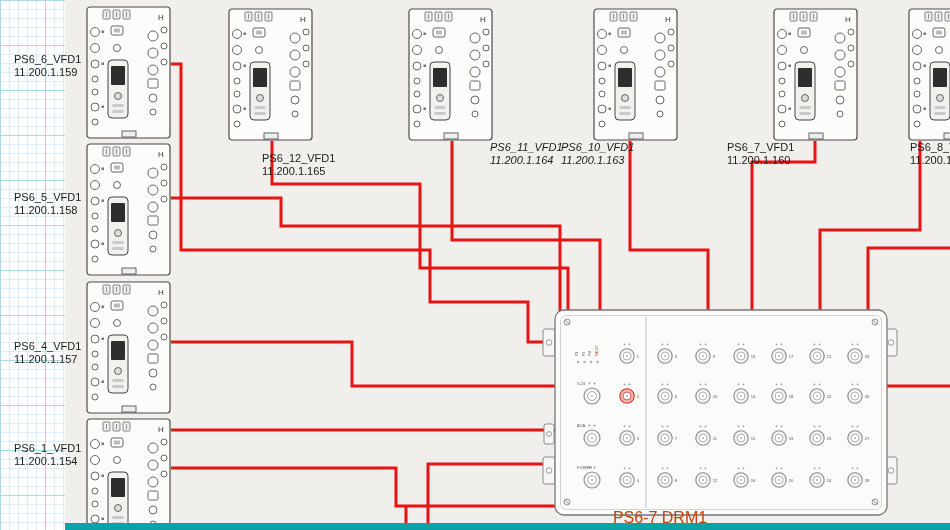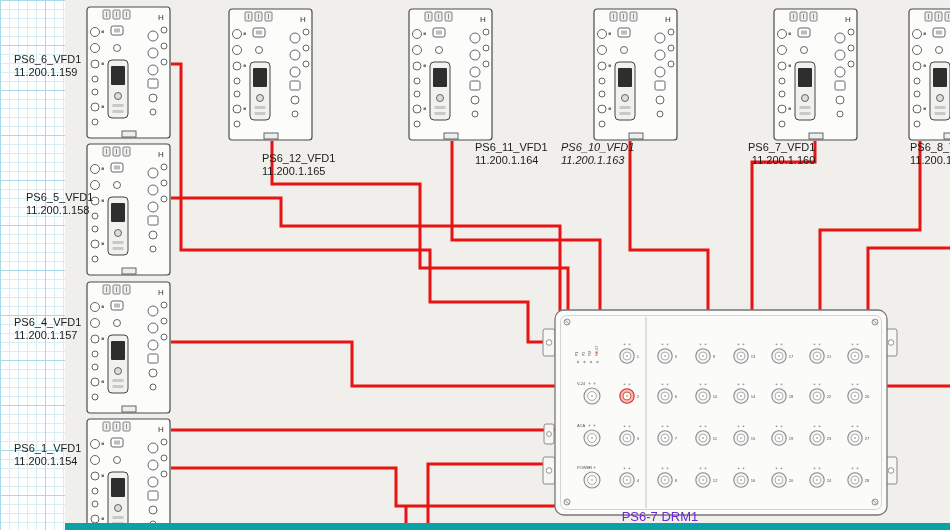--- a/index.html
+++ b/index.html
@@ -9,21 +9,21 @@
         background-image:
           linear-gradient(#a9d9e6 1px,transparent 1px),
           linear-gradient(90deg,#a9d9e6 1px,transparent 1px),
           linear-gradient(#d9eef4 1px,transparent 1px),
           linear-gradient(90deg,#d9eef4 1px,transparent 1px);
         background-size:45px 45px,45px 45px,9px 9px,9px 9px;}
   .canvas{position:absolute;left:65px;top:0;width:885px;height:530px;background:#f0efec;}
   #scene{position:absolute;left:0;top:0;}
   #labels .dev-label{position:absolute;font-size:11px;line-height:12.5px;color:#1b1b1b;white-space:nowrap;}
   .sw-label{position:absolute;left:594px;top:509px;width:132px;text-align:center;
-            font-size:13px;color:#6d28d9;}
+            font-size:16px;color:#c2410c;}
   .bar{position:absolute;left:65px;top:523px;width:885px;height:7px;background:#0aa2a8;}
 </style>
 </head>
 <body>
 
 <div id="frame">
   <div class="grid"></div>
   <div class="canvas" style="background: rgb(240, 239, 236);"></div>
   <svg id="scene" width="950" height="530">
       <defs>
@@ -327,45 +327,45 @@
         <circle cx="589.5" cy="467.5" r="0.9" fill="#999"></circle>
         <circle cx="594.5" cy="467.5" r="0.9" fill="#999"></circle>
         <text x="577" y="469" font-size="4" fill="#555">POWER</text>
       </g>
     </svg>
   <div id="labels">
       <div class="dev-label" style="left: 14px; top: 53px;">
         <div>PS6_6_VFD1</div>
         <div>11.200.1.159</div>
       </div>
-      <div class="dev-label" style="left: 14px; top: 191px; margin-left: 12px;">
+      <div class="dev-label" style="left: 14px; top: 191px;">
         <div>PS6_5_VFD1</div>
         <div>11.200.1.158</div>
       </div>
-      <div class="dev-label" style="left: 14px; top: 316px;">
+      <div class="dev-label" style="left: 14px; top: 340px;">
         <div>PS6_4_VFD1</div>
         <div>11.200.1.157</div>
       </div>
       <div class="dev-label" style="left: 14px; top: 442px;">
         <div>PS6_1_VFD1</div>
         <div>11.200.1.154</div>
       </div>
       <div class="dev-label" style="left: 262px; top: 141px; margin-top: 11px;">
         <div>PS6_12_VFD1</div>
         <div>11.200.1.165</div>
       </div>
-      <div class="dev-label" style="left: 475px; top: 141px;">
+      <div class="dev-label" style="left: 490px; top: 141px; font-style: italic;">
         <div>PS6_11_VFD1</div>
         <div>11.200.1.164</div>
       </div>
       <div class="dev-label" style="left: 561px; top: 141px; font-style: italic;">
         <div>PS6_10_VFD1</div>
         <div>11.200.1.163</div>
       </div>
-      <div class="dev-label" style="left: 748px; top: 141px; text-align: right;">
+      <div class="dev-label" style="left: 727px; top: 141px;">
         <div>PS6_7_VFD1</div>
         <div>11.200.1.160</div>
       </div>
       <div class="dev-label" style="left: 910px; top: 141px;">
         <div>PS6_8_VFD1</div>
         <div>11.200.1.161</div>
       </div>
     </div>
   <div class="sw-label">PS6-7 DRM1</div>
   <div class="bar" style="background: rgb(10, 162, 168);"></div>

